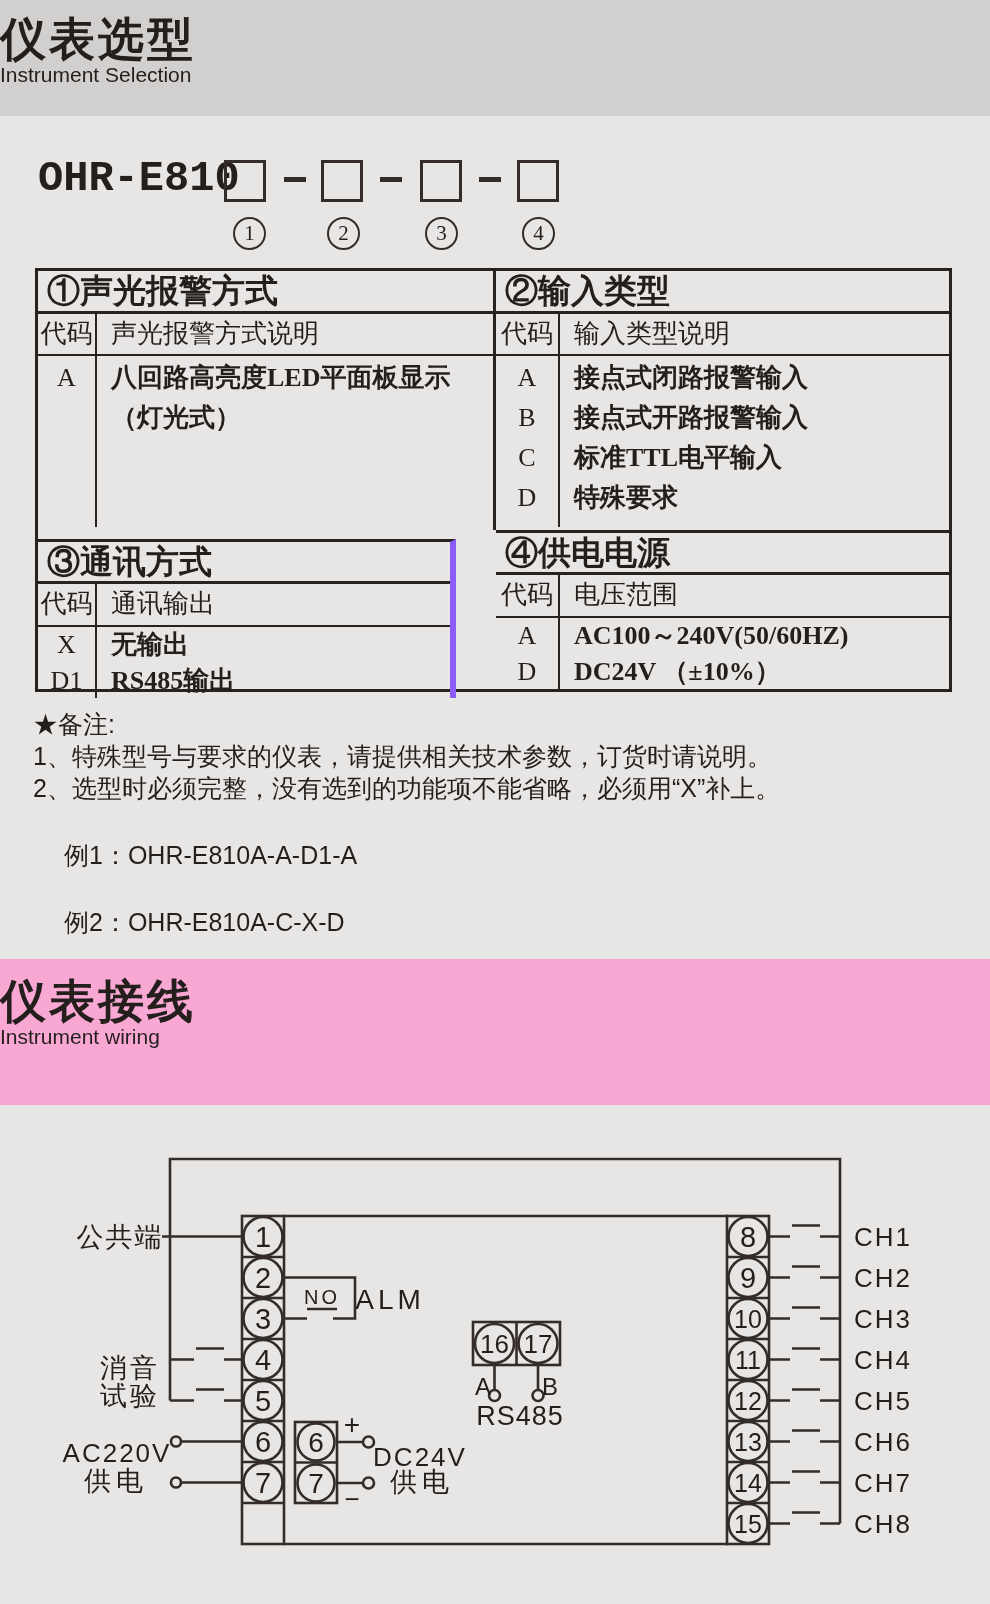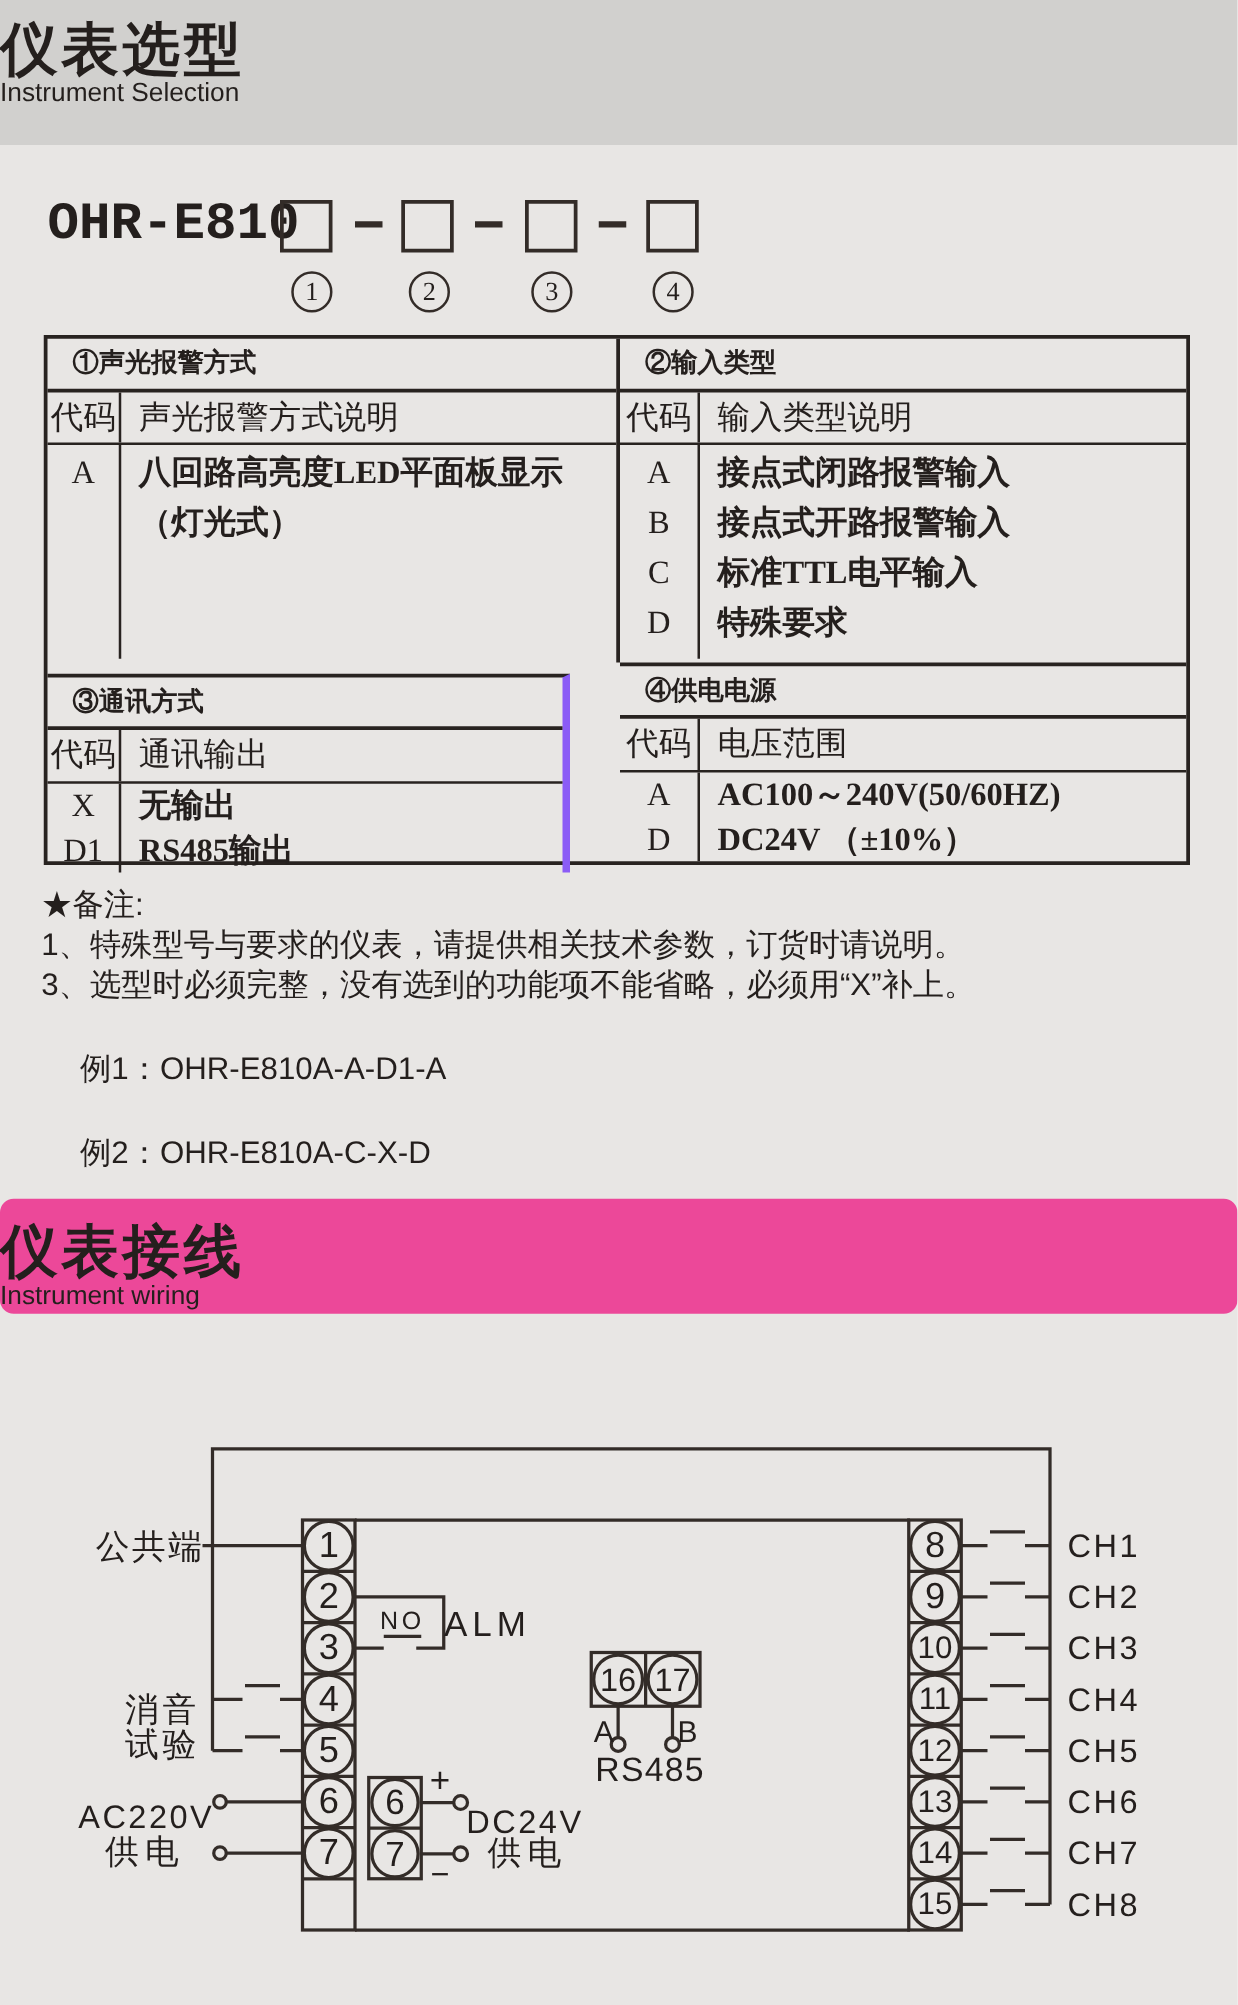--- a/index.html
+++ b/index.html
@@ -1,20 +1,20 @@
 <!DOCTYPE html>
 <html><head>
 <meta charset="utf-8">
 <style>
   html,body{margin:0;padding:0;}
   .page{position:relative;width:990px;height:1604px;background:#e8e6e4;overflow:hidden;
         font-family:"Liberation Sans",sans-serif;color:#241f1d;}
   .band{position:absolute;left:0;width:990px;text-align:left;background:#d1d0ce;}
   .band1{top:0;height:116px;}
-  .band2{top:959px;height:92px;background:#ec4899;border-radius:11px;}
+  .band2{top:959px;height:146px;background:#f9a8d4;}
   .band-title{font-size:46px;font-weight:bold;letter-spacing:3px;padding-top:15px;line-height:48px;}
   .band2 .band-title{padding-top:18px;}
   .band-sub{font-size:21px;line-height:22px;margin-top:1px;}
   
   .model-prefix{position:absolute;left:38px;top:155px;font-family:"Liberation Mono","DejaVu Sans Mono",monospace;
         font-size:42px;font-weight:bold;letter-spacing:0px;}
   .mbox{position:absolute;top:160px;width:42px;height:42px;border:3px solid #332c28;box-sizing:border-box;}
   .mb1{left:224px;} .mb2{left:321px;} .mb3{left:420px;} .mb4{left:517px;}
   .mdash{position:absolute;top:177px;width:22px;height:5px;background:#332c28;}
   .md1{left:284px;} .md2{left:380px;} .md3{left:479px;}
@@ -24,21 +24,21 @@
   .mn1{left:233px;} .mn2{left:327px;} .mn3{left:425px;} .mn4{left:522px;}
   
   .sel-table{position:absolute;left:35px;top:268px;width:917px;height:424px;border:3px solid #282320;
         box-sizing:border-box;font-family:"Liberation Serif",serif;}
   .grp{position:absolute;box-sizing:border-box;}
   .g1{left:0;top:0;width:458px;height:259px;border-right:3px solid #282320;}
   .g2{left:458px;top:0;width:453px;height:259px;}
   .g3{left:0;top:268px;width:418px;height:159px;border-right:6px solid #8b5cf6;border-top:3px solid #282320;}
   .g4{left:458px;top:259px;width:453px;height:159px;border-top:3px solid #282320;}
   .ghead{height:43px;border-bottom:3px solid #282320;box-sizing:border-box;line-height:39px;
-        padding-left:20px;font-weight:bold;font-size:21px;font-family:"Liberation Sans",sans-serif;}
+        padding-left:9px;font-weight:bold;font-size:33px;font-family:"Liberation Sans",sans-serif;}
   .g3 .ghead,.g4 .ghead{height:42px;}
   .gcols{display:flex;height:42px;border-bottom:2px solid #282320;box-sizing:border-box;}
   .g3 .gcols,.g4 .gcols{height:43px;}
   .gcode{width:59px;border-right:2px solid #282320;box-sizing:border-box;text-align:center;font-size:26px;}
   .g2 .gcode,.g4 .gcode{width:64px;}
   .gcols .gcode{line-height:40px;}
   .gdesc{flex:1;padding-left:14px;font-size:26px;line-height:40px;}
   .gbody{display:flex;}
   .g1 .gbody,.g2 .gbody{height:171px;}
   .g3 .gbody,.g4 .gbody{height:71px;}
@@ -153,21 +153,21 @@
           <span class="r36">AC100～240V(50/60HZ)</span>
           <span class="r36">DC24V （±10%）</span>
         </div>
       </div>
     </div>
   </div>
 
   <div class="notes">
     <div>★备注:</div>
     <div>1、特殊型号与要求的仪表，请提供相关技术参数，订货时请说明。</div>
-    <div>3、选型时必须完整，没有选到的功能项不能省略，必须用“X”补上。</div>
+    <div>2、选型时必须完整，没有选到的功能项不能省略，必须用“X”补上。</div>
     <div class="ex">例1：OHR-E810A-A-D1-A</div>
     <div class="ex">例2：OHR-E810A-C-X-D</div>
   </div>
 
   <div class="band band2">
     <div class="band-title">仪表接线</div>
     <div class="band-sub">Instrument wiring</div>
   </div>
 
   <svg class="wiring" width="990" height="528" viewBox="0 1076 990 528">

